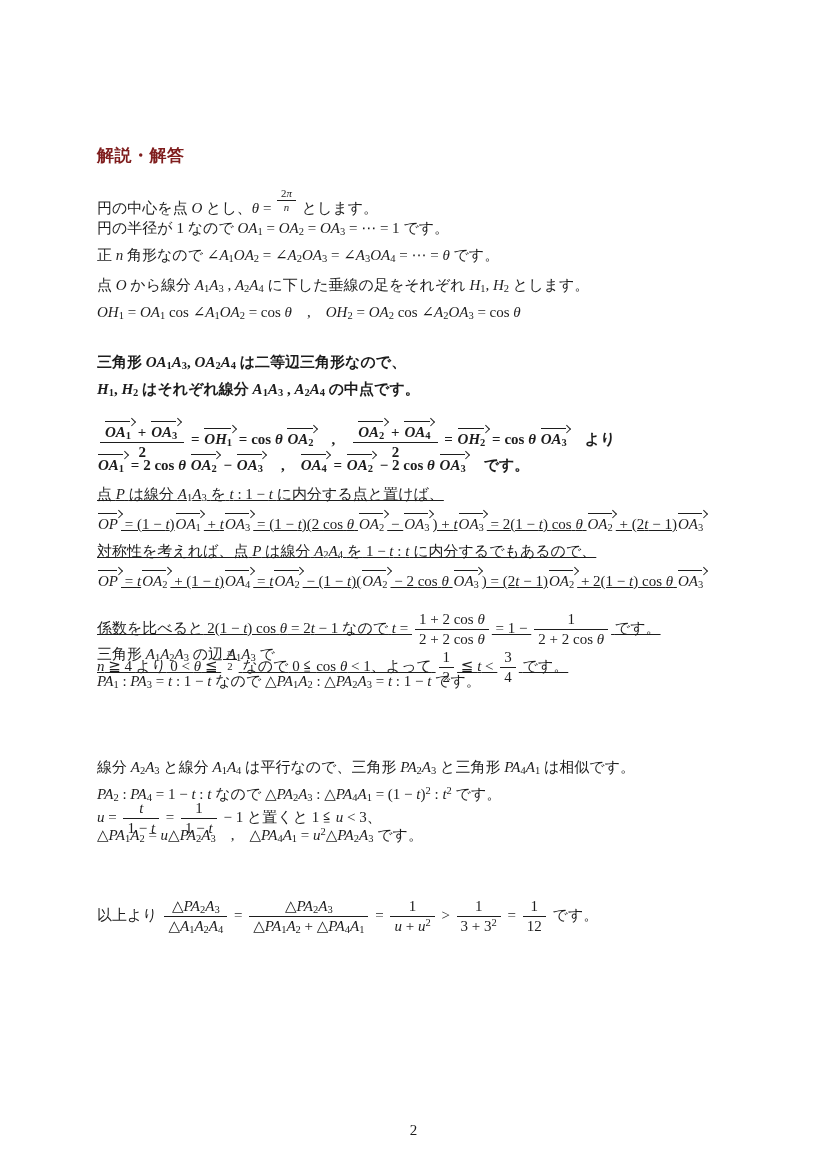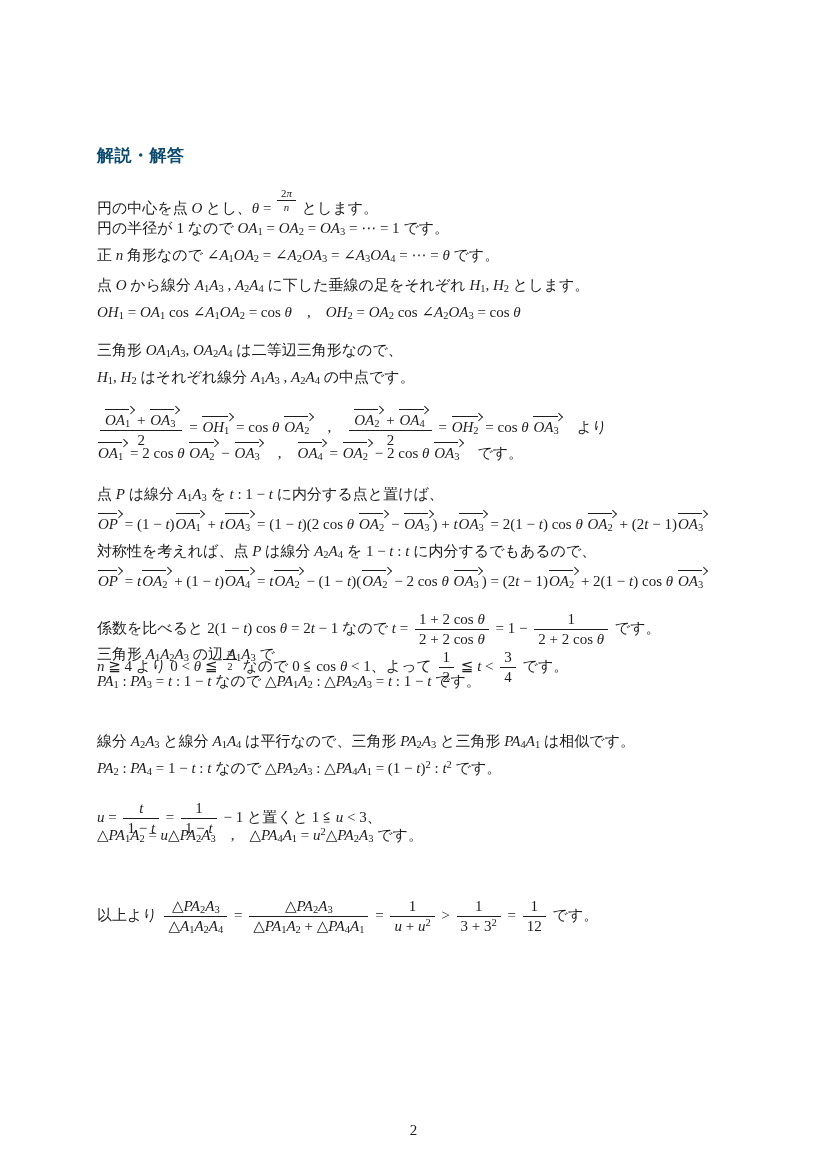--- a/index.html
+++ b/index.html
@@ -9,21 +9,21 @@
     width:827px;height:1170px;
     background:#ffffff;
     color:#1d1d1d;
     font-family:"Liberation Serif","DejaVu Serif",serif;
     font-size:15px;
     overflow:hidden;
   }
   .heading{
     position:absolute;left:97px;top:145px;margin:0;
     font-family:"Liberation Sans","DejaVu Sans",sans-serif;
-    font-weight:700;font-size:17px;line-height:21px;color:#0c4a6e;
+    font-weight:700;font-size:17px;line-height:21px;color:#7f1d1d;
     letter-spacing:0.5px;
   }
   .content{position:absolute;left:97px;top:0;width:716px;height:1170px;}
   .para{position:absolute;left:0;}
   .line{height:27px;line-height:27px;white-space:nowrap;}
   .line.v{height:30px;line-height:32px;}
   .line.f{height:38px;line-height:38px;}
   .line.fv{height:46px;line-height:46px;}
   .jp{font-style:normal;}
   .it{font-style:italic;}
@@ -61,39 +61,39 @@
   <div class="content">
       <div class="para" style="top: 188px;">
         <div class="line"><span class="jp">円の中心を点</span><span class="rm"> </span><span class="it">O</span><span class="rm"> </span><span class="jp">とし、</span><span class="it">θ</span><span class="rm"> = </span><span class="frac sm"><span class="fn"><span class="rm">2</span><span class="it">π</span></span><span class="fd"><span class="it">n</span></span></span><span class="rm"> </span><span class="jp">とします。</span></div>
         <div class="line"><span class="jp">円の半径が</span><span class="rm"> 1 </span><span class="jp">なので</span><span class="rm"> </span><span class="it">OA</span><sub><span class="rm">1</span></sub><span class="rm"> = </span><span class="it">OA</span><sub><span class="rm">2</span></sub><span class="rm"> = </span><span class="it">OA</span><sub><span class="rm">3</span></sub><span class="rm"> = ⋯ = 1 </span><span class="jp">です。</span></div>
         <div class="line"><span class="jp">正</span><span class="rm"> </span><span class="it">n</span><span class="rm"> </span><span class="jp">角形なので</span><span class="rm"> ∠</span><span class="it">A</span><sub><span class="rm">1</span></sub><span class="it">OA</span><sub><span class="rm">2</span></sub><span class="rm"> = ∠</span><span class="it">A</span><sub><span class="rm">2</span></sub><span class="it">OA</span><sub><span class="rm">3</span></sub><span class="rm"> = ∠</span><span class="it">A</span><sub><span class="rm">3</span></sub><span class="it">OA</span><sub><span class="rm">4</span></sub><span class="rm"> = ⋯ = </span><span class="it">θ</span><span class="rm"> </span><span class="jp">です。</span></div>
       </div>
       <div class="para" style="top: 272px;">
         <div class="line"><span class="jp">点</span><span class="rm"> </span><span class="it">O</span><span class="rm"> </span><span class="jp">から線分</span><span class="rm"> </span><span class="it">A</span><sub><span class="rm">1</span></sub><span class="it">A</span><sub><span class="rm">3</span></sub><span class="rm"> , </span><span class="it">A</span><sub><span class="rm">2</span></sub><span class="it">A</span><sub><span class="rm">4</span></sub><span class="rm"> </span><span class="jp">に下した垂線の足をそれぞれ</span><span class="rm"> </span><span class="it">H</span><sub><span class="rm">1</span></sub><span class="rm">, </span><span class="it">H</span><sub><span class="rm">2</span></sub><span class="rm"> </span><span class="jp">とします。</span></div>
         <div class="line"><span class="it">OH</span><sub><span class="rm">1</span></sub><span class="rm"> = </span><span class="it">OA</span><sub><span class="rm">1</span></sub><span class="rm"> </span><span class="rm"><span class="rm">cos</span></span><span class="rm"> ∠</span><span class="it">A</span><sub><span class="rm">1</span></sub><span class="it">OA</span><sub><span class="rm">2</span></sub><span class="rm"> = </span><span class="rm"><span class="rm">cos</span></span><span class="rm"> </span><span class="it">θ</span><span class="jp">　</span><span class="rm">,</span><span class="jp">　</span><span class="it">OH</span><sub><span class="rm">2</span></sub><span class="rm"> = </span><span class="it">OA</span><sub><span class="rm">2</span></sub><span class="rm"> </span><span class="rm"><span class="rm">cos</span></span><span class="rm"> ∠</span><span class="it">A</span><sub><span class="rm">2</span></sub><span class="it">OA</span><sub><span class="rm">3</span></sub><span class="rm"> = </span><span class="rm"><span class="rm">cos</span></span><span class="rm"> </span><span class="it">θ</span></div>
       </div>
-      <div class="para" style="top: 337px;">
+      <div class="para" style="top: 349px; font-weight: bold;">
         <div class="line"><span class="jp">三角形</span><span class="rm"> </span><span class="it">OA</span><sub><span class="rm">1</span></sub><span class="it">A</span><sub><span class="rm">3</span></sub><span class="rm">, </span><span class="it">OA</span><sub><span class="rm">2</span></sub><span class="it">A</span><sub><span class="rm">4</span></sub><span class="rm"> </span><span class="jp">は二等辺三角形なので、</span></div>
         <div class="line"><span class="it">H</span><sub><span class="rm">1</span></sub><span class="rm">, </span><span class="it">H</span><sub><span class="rm">2</span></sub><span class="rm"> </span><span class="jp">はそれぞれ線分</span><span class="rm"> </span><span class="it">A</span><sub><span class="rm">1</span></sub><span class="it">A</span><sub><span class="rm">3</span></sub><span class="rm"> , </span><span class="it">A</span><sub><span class="rm">2</span></sub><span class="it">A</span><sub><span class="rm">4</span></sub><span class="rm"> </span><span class="jp">の中点です。</span></div>
         <div class="line fv"><span class="frac"><span class="fn"><span class="vec"><span class="it">OA</span><sub><span class="rm">1</span></sub></span><span class="rm"> + </span><span class="vec"><span class="it">OA</span><sub><span class="rm">3</span></sub></span></span><span class="fd"><span class="rm">2</span></span></span><span class="rm"> = </span><span class="vec"><span class="it">OH</span><sub><span class="rm">1</span></sub></span><span class="rm"> = </span><span class="rm"><span class="rm">cos</span></span><span class="rm"> </span><span class="it">θ</span><span class="rm"> </span><span class="vec"><span class="it">OA</span><sub><span class="rm">2</span></sub></span><span class="jp">　</span><span class="rm">,</span><span class="jp">　</span><span class="frac"><span class="fn"><span class="vec"><span class="it">OA</span><sub><span class="rm">2</span></sub></span><span class="rm"> + </span><span class="vec"><span class="it">OA</span><sub><span class="rm">4</span></sub></span></span><span class="fd"><span class="rm">2</span></span></span><span class="rm"> = </span><span class="vec"><span class="it">OH</span><sub><span class="rm">2</span></sub></span><span class="rm"> = </span><span class="rm"><span class="rm">cos</span></span><span class="rm"> </span><span class="it">θ</span><span class="rm"> </span><span class="vec"><span class="it">OA</span><sub><span class="rm">3</span></sub></span><span class="jp">　より</span></div>
         <div class="line v"><span class="vec"><span class="it">OA</span><sub><span class="rm">1</span></sub></span><span class="rm"> = 2 </span><span class="rm"><span class="rm">cos</span></span><span class="rm"> </span><span class="it">θ</span><span class="rm"> </span><span class="vec"><span class="it">OA</span><sub><span class="rm">2</span></sub></span><span class="rm"> − </span><span class="vec"><span class="it">OA</span><sub><span class="rm">3</span></sub></span><span class="jp">　</span><span class="rm">,</span><span class="jp">　</span><span class="vec"><span class="it">OA</span><sub><span class="rm">4</span></sub></span><span class="rm"> = </span><span class="vec"><span class="it">OA</span><sub><span class="rm">2</span></sub></span><span class="rm"> − 2 </span><span class="rm"><span class="rm">cos</span></span><span class="rm"> </span><span class="it">θ</span><span class="rm"> </span><span class="vec"><span class="it">OA</span><sub><span class="rm">3</span></sub></span><span class="jp">　です。</span></div>
       </div>
-      <div class="para" style="top: 481px;">
+      <div class="para" style="top: 481px; text-decoration: underline;">
         <div class="line"><span class="jp">点</span><span class="rm"> </span><span class="it">P</span><span class="rm"> </span><span class="jp">は線分</span><span class="rm"> </span><span class="it">A</span><sub><span class="rm">1</span></sub><span class="it">A</span><sub><span class="rm">3</span></sub><span class="rm"> </span><span class="jp">を</span><span class="rm"> </span><span class="it">t</span><span class="rm"> : 1 − </span><span class="it">t</span><span class="rm"> </span><span class="jp">に内分する点と置けば、</span></div>
         <div class="line v"><span class="vec"><span class="it">OP</span></span><span class="rm"> = (1 − </span><span class="it">t</span><span class="rm">)</span><span class="vec"><span class="it">OA</span><sub><span class="rm">1</span></sub></span><span class="rm"> + </span><span class="it">t</span><span class="vec"><span class="it">OA</span><sub><span class="rm">3</span></sub></span><span class="rm"> = (1 − </span><span class="it">t</span><span class="rm">)(2 </span><span class="rm"><span class="rm">cos</span></span><span class="rm"> </span><span class="it">θ</span><span class="rm"> </span><span class="vec"><span class="it">OA</span><sub><span class="rm">2</span></sub></span><span class="rm"> − </span><span class="vec"><span class="it">OA</span><sub><span class="rm">3</span></sub></span><span class="rm">) + </span><span class="it">t</span><span class="vec"><span class="it">OA</span><sub><span class="rm">3</span></sub></span><span class="rm"> = 2(1 − </span><span class="it">t</span><span class="rm">) </span><span class="rm"><span class="rm">cos</span></span><span class="rm"> </span><span class="it">θ</span><span class="rm"> </span><span class="vec"><span class="it">OA</span><sub><span class="rm">2</span></sub></span><span class="rm"> + (2</span><span class="it">t</span><span class="rm"> − 1)</span><span class="vec"><span class="it">OA</span><sub><span class="rm">3</span></sub></span></div>
         <div class="line"><span class="jp">対称性を考えれば、点</span><span class="rm"> </span><span class="it">P</span><span class="rm"> </span><span class="jp">は線分</span><span class="rm"> </span><span class="it">A</span><sub><span class="rm">2</span></sub><span class="it">A</span><sub><span class="rm">4</span></sub><span class="rm"> </span><span class="jp">を</span><span class="rm"> 1 − </span><span class="it">t</span><span class="rm"> : </span><span class="it">t</span><span class="rm"> </span><span class="jp">に内分するでもあるので、</span></div>
         <div class="line v"><span class="vec"><span class="it">OP</span></span><span class="rm"> = </span><span class="it">t</span><span class="vec"><span class="it">OA</span><sub><span class="rm">2</span></sub></span><span class="rm"> + (1 − </span><span class="it">t</span><span class="rm">)</span><span class="vec"><span class="it">OA</span><sub><span class="rm">4</span></sub></span><span class="rm"> = </span><span class="it">t</span><span class="vec"><span class="it">OA</span><sub><span class="rm">2</span></sub></span><span class="rm"> − (1 − </span><span class="it">t</span><span class="rm">)(</span><span class="vec"><span class="it">OA</span><sub><span class="rm">2</span></sub></span><span class="rm"> − 2 </span><span class="rm"><span class="rm">cos</span></span><span class="rm"> </span><span class="it">θ</span><span class="rm"> </span><span class="vec"><span class="it">OA</span><sub><span class="rm">3</span></sub></span><span class="rm">) = (2</span><span class="it">t</span><span class="rm"> − 1)</span><span class="vec"><span class="it">OA</span><sub><span class="rm">2</span></sub></span><span class="rm"> + 2(1 − </span><span class="it">t</span><span class="rm">) </span><span class="rm"><span class="rm">cos</span></span><span class="rm"> </span><span class="it">θ</span><span class="rm"> </span><span class="vec"><span class="it">OA</span><sub><span class="rm">3</span></sub></span></div>
         <div class="line f"><span class="jp">係数を比べると</span><span class="rm"> 2(1 − </span><span class="it">t</span><span class="rm">) </span><span class="rm"><span class="rm">cos</span></span><span class="rm"> </span><span class="it">θ</span><span class="rm"> = 2</span><span class="it">t</span><span class="rm"> − 1 </span><span class="jp">なので</span><span class="rm"> </span><span class="it">t</span><span class="rm"> = </span><span class="frac"><span class="fn"><span class="rm">1 + 2 </span><span class="rm"><span class="rm">cos</span></span><span class="rm"> </span><span class="it">θ</span></span><span class="fd"><span class="rm">2 + 2 </span><span class="rm"><span class="rm">cos</span></span><span class="rm"> </span><span class="it">θ</span></span></span><span class="rm"> = 1 − </span><span class="frac"><span class="fn"><span class="rm">1</span></span><span class="fd"><span class="rm">2 + 2 </span><span class="rm"><span class="rm">cos</span></span><span class="rm"> </span><span class="it">θ</span></span></span><span class="rm"> </span><span class="jp">です。</span></div>
         <div class="line f"><span class="it">n</span><span class="rm"> ≧ 4 </span><span class="jp">より</span><span class="rm"> 0 &lt; </span><span class="it">θ</span><span class="rm"> ≦ </span><span class="frac sm"><span class="fn"><span class="it">π</span></span><span class="fd"><span class="rm">2</span></span></span><span class="rm"> </span><span class="jp">なので</span><span class="rm"> 0 ≦ </span><span class="rm"><span class="rm">cos</span></span><span class="rm"> </span><span class="it">θ</span><span class="rm"> &lt; 1</span><span class="jp">、よって</span><span class="rm"> </span><span class="frac"><span class="fn"><span class="rm">1</span></span><span class="fd"><span class="rm">2</span></span></span><span class="rm"> ≦ </span><span class="it">t</span><span class="rm"> &lt; </span><span class="frac"><span class="fn"><span class="rm">3</span></span><span class="fd"><span class="rm">4</span></span></span><span class="rm"> </span><span class="jp">です。</span></div>
       </div>
       <div class="para" style="top: 641px;">
         <div class="line"><span class="jp">三角形</span><span class="rm"> </span><span class="it">A</span><sub><span class="rm">1</span></sub><span class="it">A</span><sub><span class="rm">2</span></sub><span class="it">A</span><sub><span class="rm">3</span></sub><span class="rm"> </span><span class="jp">の辺</span><span class="rm"> </span><span class="it">A</span><sub><span class="rm">1</span></sub><span class="it">A</span><sub><span class="rm">3</span></sub><span class="rm"> </span><span class="jp">で</span></div>
         <div class="line"><span class="it">PA</span><sub><span class="rm">1</span></sub><span class="rm"> : </span><span class="it">PA</span><sub><span class="rm">3</span></sub><span class="rm"> = </span><span class="it">t</span><span class="rm"> : 1 − </span><span class="it">t</span><span class="rm"> </span><span class="jp">なので</span><span class="rm"> △</span><span class="it">PA</span><sub><span class="rm">1</span></sub><span class="it">A</span><sub><span class="rm">2</span></sub><span class="rm"> : △</span><span class="it">PA</span><sub><span class="rm">2</span></sub><span class="it">A</span><sub><span class="rm">3</span></sub><span class="rm"> = </span><span class="it">t</span><span class="rm"> : 1 − </span><span class="it">t</span><span class="rm"> </span><span class="jp">です。</span></div>
       </div>
-      <div class="para" style="top: 728px;">
+      <div class="para" style="top: 754px;">
         <div class="line"><span class="jp">線分</span><span class="rm"> </span><span class="it">A</span><sub><span class="rm">2</span></sub><span class="it">A</span><sub><span class="rm">3</span></sub><span class="rm"> </span><span class="jp">と線分</span><span class="rm"> </span><span class="it">A</span><sub><span class="rm">1</span></sub><span class="it">A</span><sub><span class="rm">4</span></sub><span class="rm"> </span><span class="jp">は平行なので、三角形</span><span class="rm"> </span><span class="it">PA</span><sub><span class="rm">2</span></sub><span class="it">A</span><sub><span class="rm">3</span></sub><span class="rm"> </span><span class="jp">と三角形</span><span class="rm"> </span><span class="it">PA</span><sub><span class="rm">4</span></sub><span class="it">A</span><sub><span class="rm">1</span></sub><span class="rm"> </span><span class="jp">は相似です。</span></div>
         <div class="line"><span class="it">PA</span><sub><span class="rm">2</span></sub><span class="rm"> : </span><span class="it">PA</span><sub><span class="rm">4</span></sub><span class="rm"> = 1 − </span><span class="it">t</span><span class="rm"> : </span><span class="it">t</span><span class="rm"> </span><span class="jp">なので</span><span class="rm"> △</span><span class="it">PA</span><sub><span class="rm">2</span></sub><span class="it">A</span><sub><span class="rm">3</span></sub><span class="rm"> : △</span><span class="it">PA</span><sub><span class="rm">4</span></sub><span class="it">A</span><sub><span class="rm">1</span></sub><span class="rm"> = (1 − </span><span class="it">t</span><span class="rm">)</span><sup><span class="rm">2</span></sup><span class="rm"> : </span><span class="it">t</span><sup><span class="rm">2</span></sup><span class="rm"> </span><span class="jp">です。</span></div>
       </div>
       <div class="para" style="top: 784px;">
         <div class="line f"><span class="it">u</span><span class="rm"> = </span><span class="frac"><span class="fn"><span class="it">t</span></span><span class="fd"><span class="rm">1 − </span><span class="it">t</span></span></span><span class="rm"> = </span><span class="frac"><span class="fn"><span class="rm">1</span></span><span class="fd"><span class="rm">1 − </span><span class="it">t</span></span></span><span class="rm"> − 1 </span><span class="jp">と置くと</span><span class="rm"> 1 ≦ </span><span class="it">u</span><span class="rm"> &lt; 3</span><span class="jp">、</span></div>
         <div class="line"><span class="rm">△</span><span class="it">PA</span><sub><span class="rm">1</span></sub><span class="it">A</span><sub><span class="rm">2</span></sub><span class="rm"> = </span><span class="it">u</span><span class="rm">△</span><span class="it">PA</span><sub><span class="rm">2</span></sub><span class="it">A</span><sub><span class="rm">3</span></sub><span class="jp">　</span><span class="rm">,</span><span class="jp">　</span><span class="rm">△</span><span class="it">PA</span><sub><span class="rm">4</span></sub><span class="it">A</span><sub><span class="rm">1</span></sub><span class="rm"> = </span><span class="it">u</span><sup><span class="rm">2</span></sup><span class="rm">△</span><span class="it">PA</span><sub><span class="rm">2</span></sub><span class="it">A</span><sub><span class="rm">3</span></sub><span class="rm"> </span><span class="jp">です。</span></div>
       </div>
       <div class="para" style="top: 882px;">
         <div class="line f"><span class="jp">以上より</span><span class="rm"> </span><span class="frac"><span class="fn"><span class="rm">△</span><span class="it">PA</span><sub><span class="rm">2</span></sub><span class="it">A</span><sub><span class="rm">3</span></sub></span><span class="fd"><span class="rm">△</span><span class="it">A</span><sub><span class="rm">1</span></sub><span class="it">A</span><sub><span class="rm">2</span></sub><span class="it">A</span><sub><span class="rm">4</span></sub></span></span><span class="rm"> = </span><span class="frac"><span class="fn"><span class="rm">△</span><span class="it">PA</span><sub><span class="rm">2</span></sub><span class="it">A</span><sub><span class="rm">3</span></sub></span><span class="fd"><span class="rm">△</span><span class="it">PA</span><sub><span class="rm">1</span></sub><span class="it">A</span><sub><span class="rm">2</span></sub><span class="rm"> + △</span><span class="it">PA</span><sub><span class="rm">4</span></sub><span class="it">A</span><sub><span class="rm">1</span></sub></span></span><span class="rm"> = </span><span class="frac"><span class="fn"><span class="rm">1</span></span><span class="fd"><span class="it">u</span><span class="rm"> + </span><span class="it">u</span><sup><span class="rm">2</span></sup></span></span><span class="rm"> &gt; </span><span class="frac"><span class="fn"><span class="rm">1</span></span><span class="fd"><span class="rm">3 + 3</span><sup><span class="rm">2</span></sup></span></span><span class="rm"> = </span><span class="frac"><span class="fn"><span class="rm">1</span></span><span class="fd"><span class="rm">12</span></span></span><span class="rm"> </span><span class="jp">です。</span></div>
       </div>

